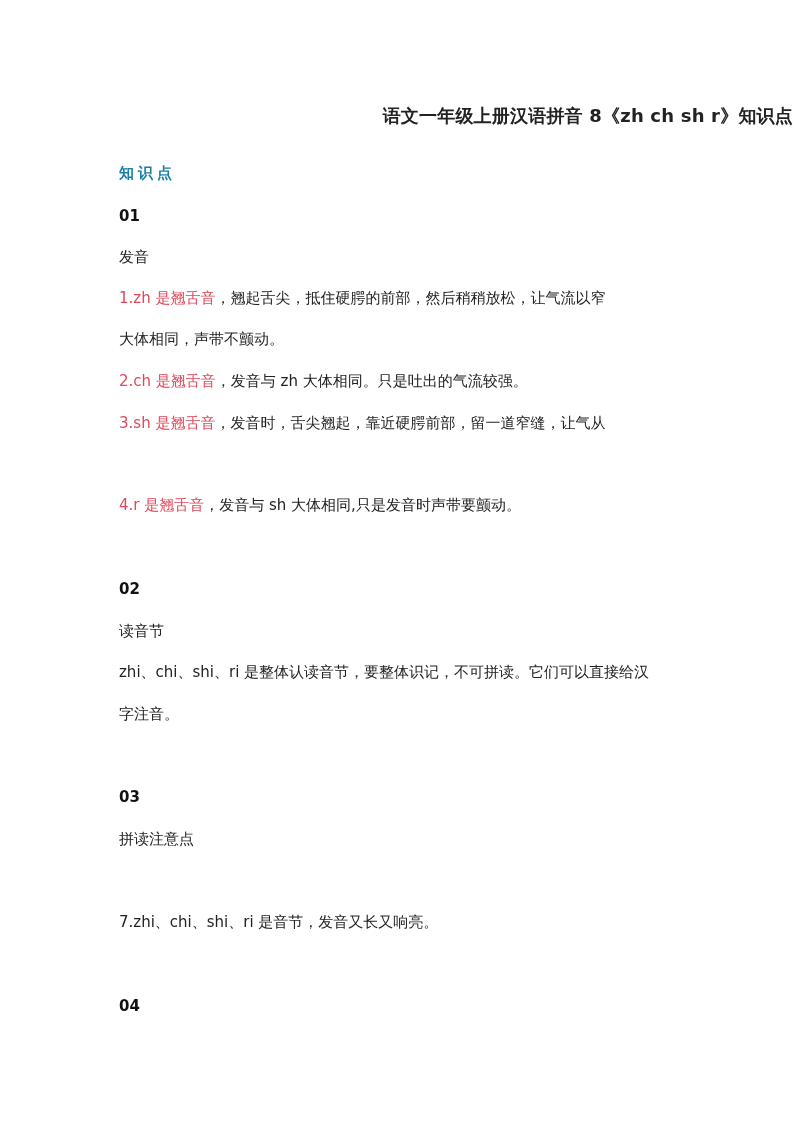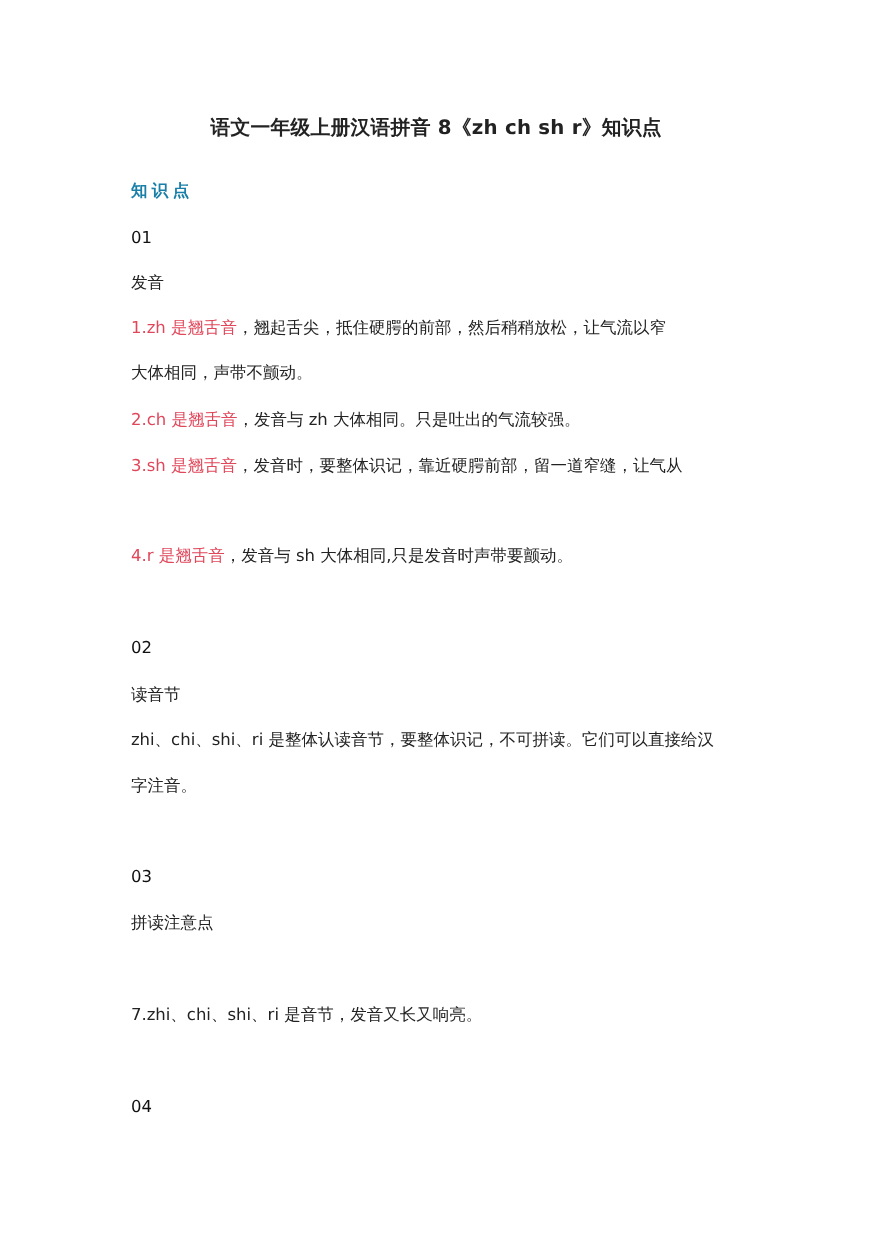--- a/index.html
+++ b/index.html
@@ -19,42 +19,42 @@
       position: absolute;
       left: 0; top: 0;
       width: 793px;
       height: 1122px;
     }
     .title {
       position: absolute;
       top: 104px;
       left: 0;
       width: 793px;
-      text-align: center;
+      text-align: right;
       font-size: 18px;
       font-weight: bold;
       color: #222222;
       letter-spacing: 0.2px;
     }
     .line {
       position: absolute;
       left: 119px;
       font-size: 15px;
       line-height: 22px;
       color: #222222;
       white-space: nowrap;
     }
     .kp-heading {
       color: #1a7fa8;
       font-weight: bold;
       font-size: 15px;
       letter-spacing: 4px;
     }
     .num {
-      font-weight: normal;
+      font-weight: bold;
       font-size: 15px;
       color: #111111;
     }
     .red {
       color: #e0475a;
     }
   </style>
 </head>
 <body>
 
@@ -70,21 +70,21 @@
   <div class="line" style="top:287px;">
     <span class="red">1.zh 是翘舌音</span><span>，翘起舌尖，抵住硬腭的前部，然后稍稍放松，让气流以窄</span>
   </div>
   <div class="line" style="top:328px;">大体相同，声带不颤动。</div>
 
   <div class="line" style="top:370px;">
     <span class="red">2.ch 是翘舌音</span><span>，发音与 zh 大体相同。只是吐出的气流较强。</span>
   </div>
 
   <div class="line" style="top:412px;">
-    <span class="red">3.sh 是翘舌音</span><span>，发音时，要整体识记，靠近硬腭前部，留一道窄缝，让气从</span>
+    <span class="red">3.sh 是翘舌音</span><span>，发音时，舌尖翘起，靠近硬腭前部，留一道窄缝，让气从</span>
   </div>
 
   <div class="line" style="top:494px;">
     <span class="red">4.r 是翘舌音</span><span>，发音与 sh 大体相同,只是发音时声带要颤动。</span>
   </div>
 
   <div class="line num" style="top:578px;">02</div>
   <div class="line" style="top:620px;">读音节</div>
   <div class="line" style="top:661px;">zhi、chi、shi、ri 是整体认读音节，要整体识记，不可拼读。它们可以直接给汉</div>
   <div class="line" style="top:703px;">字注音。</div>

